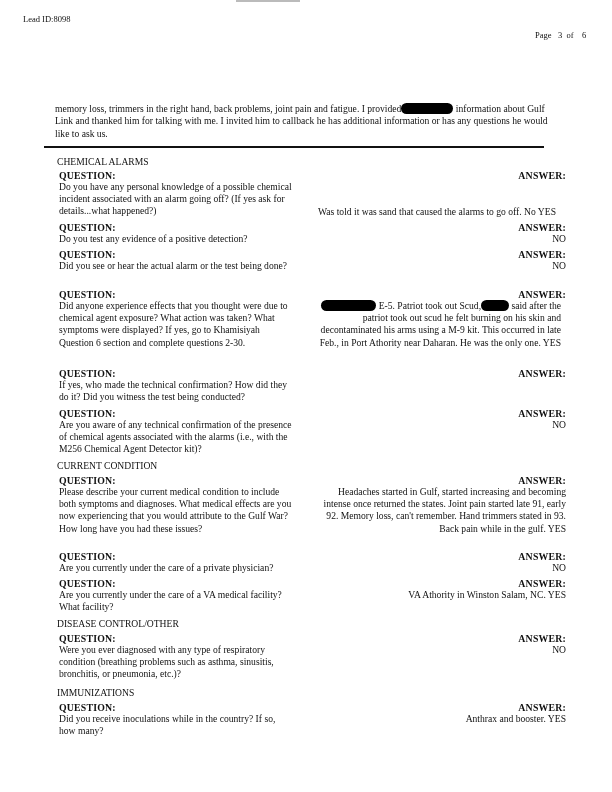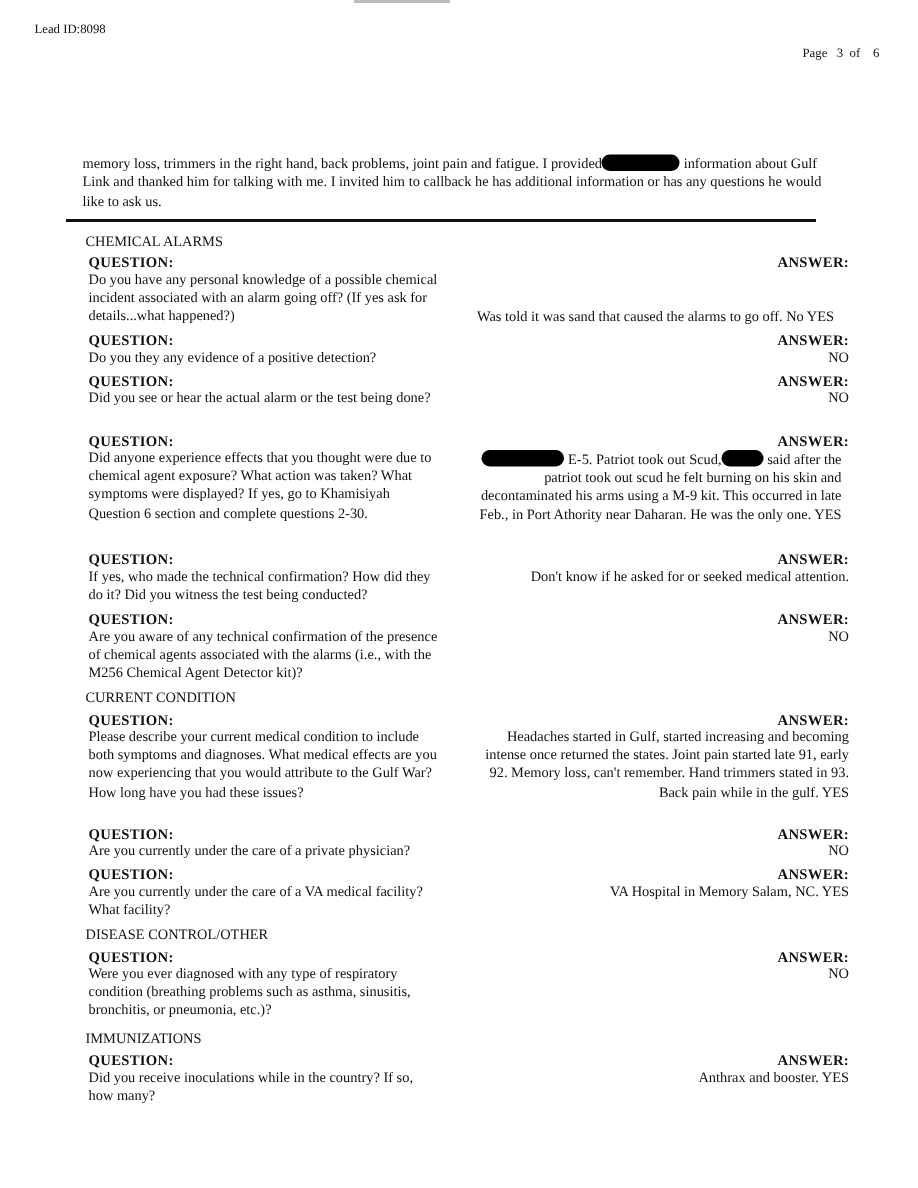--- a/index.html
+++ b/index.html
@@ -40,21 +40,21 @@
   <div class="lbl">QUESTION:</div>
   <div class="txt">Do you have any personal knowledge of a possible chemical incident associated with an alarm going off? (If yes ask for details...what happened?)</div>
 </div>
 <div class="abs a" style="top:170px;">
   <div class="lbl">ANSWER:</div>
   <div class="txt" style="width:240px;margin-top:25px;">Was told it was sand that caused the alarms to go off.  No YES</div>
 </div>
 
 <div class="abs q" style="top:222px;">
   <div class="lbl">QUESTION:</div>
-  <div class="txt">Do you they any evidence of a positive detection?</div>
+  <div class="txt">Do you test any evidence of a positive detection?</div>
 </div>
 <div class="abs a" style="top:222px;">
   <div class="lbl">ANSWER:</div>
   <div class="txt">NO</div>
 </div>
 
 <div class="abs q" style="top:249px;">
   <div class="lbl">QUESTION:</div>
   <div class="txt">Did you see or hear the actual alarm or the test being done?</div>
 </div>
@@ -71,21 +71,20 @@
   <div class="lbl">ANSWER:</div>
   <div class="txt" style="width:245px;"><span class="redact" style="width:55px;"></span> <span>E-5.  Patriot took out Scud,</span><span class="redact" style="width:28px;"></span> <span>said after the patriot took out scud he felt burning on his skin and decontaminated his arms using a M-9 kit.  This occurred in late Feb., in Port Athority near Daharan.  He was the only one. YES</span></div>
 </div>
 
 <div class="abs q" style="top:368px;">
   <div class="lbl">QUESTION:</div>
   <div class="txt">If yes, who made the technical confirmation?  How did they do it?  Did you witness the test being conducted?</div>
 </div>
 <div class="abs a" style="top:368px;">
   <div class="lbl">ANSWER:</div>
-  <div class="txt">Don't know if he asked for or seeked medical attention.</div>
 </div>
 
 <div class="abs q" style="top:408px;">
   <div class="lbl">QUESTION:</div>
   <div class="txt">Are you aware of any technical confirmation of the presence of chemical agents associated with the alarms (i.e., with the M256 Chemical Agent Detector kit)?</div>
 </div>
 <div class="abs a" style="top:408px;">
   <div class="lbl">ANSWER:</div>
   <div class="txt">NO</div>
 </div>
@@ -109,21 +108,21 @@
   <div class="lbl">ANSWER:</div>
   <div class="txt">NO</div>
 </div>
 
 <div class="abs q" style="top:578px;">
   <div class="lbl">QUESTION:</div>
   <div class="txt">Are you currently under the care of a VA medical facility?  What facility?</div>
 </div>
 <div class="abs a" style="top:578px;">
   <div class="lbl">ANSWER:</div>
-  <div class="txt">VA Hospital in Memory Salam, NC. YES</div>
+  <div class="txt">VA Athority in Winston Salam, NC. YES</div>
 </div>
 
 <div class="abs sec" style="top:618px;">DISEASE CONTROL/OTHER</div>
 
 <div class="abs q" style="top:633px;">
   <div class="lbl">QUESTION:</div>
   <div class="txt">Were you ever diagnosed with any type of respiratory condition (breathing problems such as asthma, sinusitis, bronchitis, or pneumonia, etc.)?</div>
 </div>
 <div class="abs a" style="top:633px;">
   <div class="lbl">ANSWER:</div>

